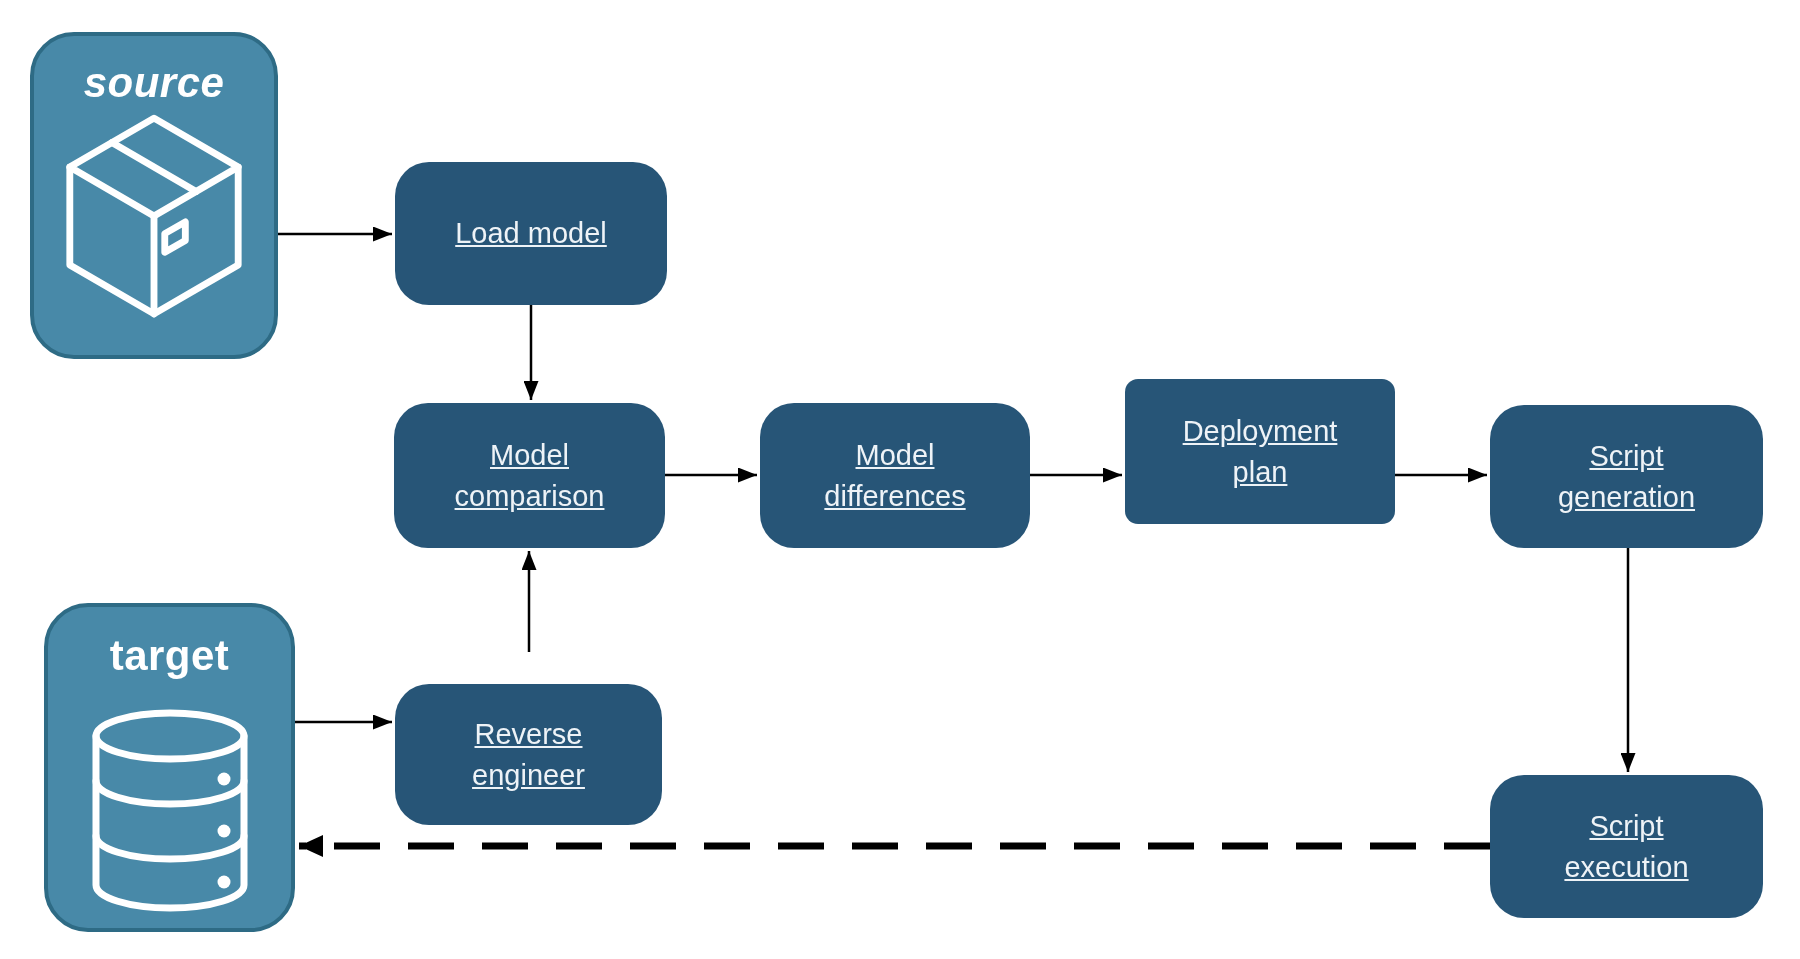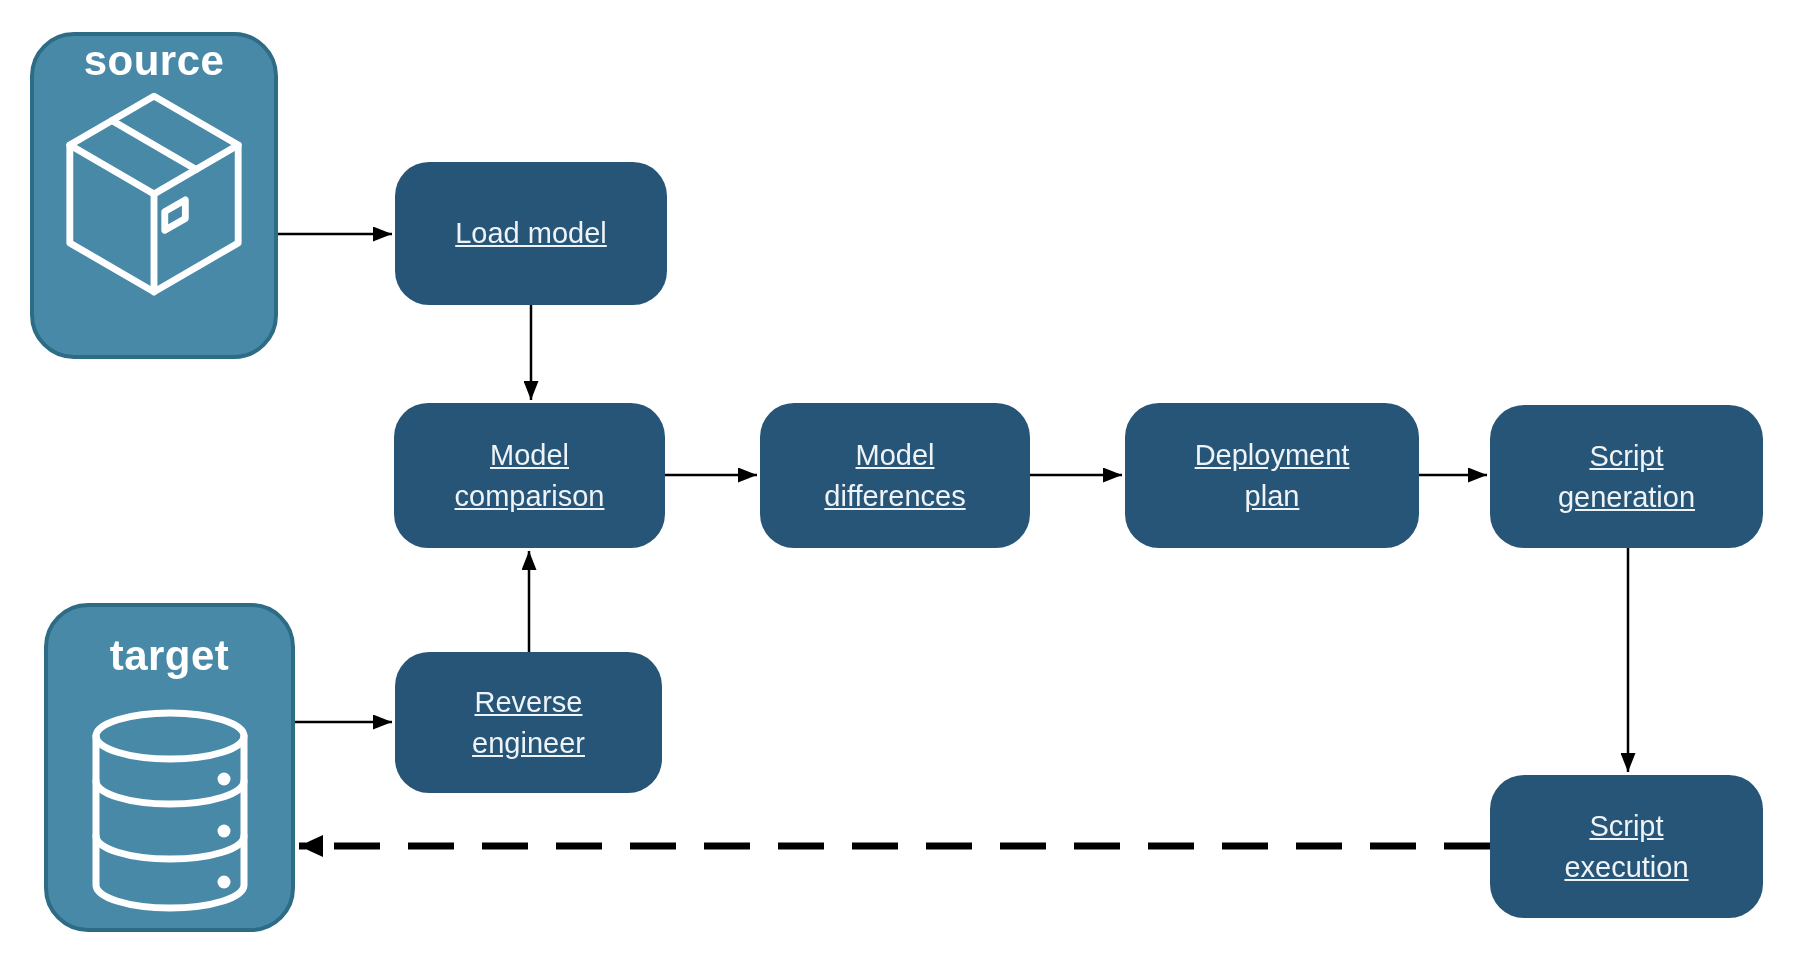--- a/index.html
+++ b/index.html
@@ -26,21 +26,21 @@
     background:#4889a8;
     border:4px solid #2e6b85;
     border-radius:44px;
     box-sizing:border-box;
     display:flex;flex-direction:column;align-items:center;
   }
   .ep-label{
     color:#ffffff;font-weight:bold;font-size:42px;line-height:1.2;
     letter-spacing:0.5px;
   }
-  .ep-source .ep-label{}
+  .ep-source .ep-label{margin-top:22px;font-style:italic;}
   .ep-target .ep-label{margin-top:24px;}
   .ep-icon{display:block;}
   .ep-source .ep-icon{margin-top:4px;}
   .ep-target .ep-icon{margin-top:8px;}
 </style>
 </head>
 <body>
 
 <div class="canvas">
 
@@ -96,31 +96,31 @@
   <div class="node" style="left:394px;top:403px;width:271px;height:145px;">
     <span class="node-label">Model
 comparison</span>
   </div>
 
   <div class="node" style="left:760px;top:403px;width:270px;height:145px;">
     <span class="node-label">Model
 differences</span>
   </div>
 
-  <div class="node" style="left:1125px;top:403px;width:294px;height:145px;">
+  <div class="node" style="left:1125px;top:379px;width:270px;height:145px;border-radius:13px;">
     <span class="node-label">Deployment
 plan</span>
   </div>
 
   <div class="node" style="left:1490px;top:405px;width:273px;height:143px;">
     <span class="node-label">Script
 generation</span>
   </div>
 
-  <div class="node" style="left:395px;top:652px;width:267px;height:141px;">
+  <div class="node" style="left:395px;top:684px;width:267px;height:141px;">
     <span class="node-label">Reverse
 engineer</span>
   </div>
 
   <div class="node" style="left:1490px;top:775px;width:273px;height:143px;">
     <span class="node-label">Script
 execution</span>
   </div>
 
 </div>

